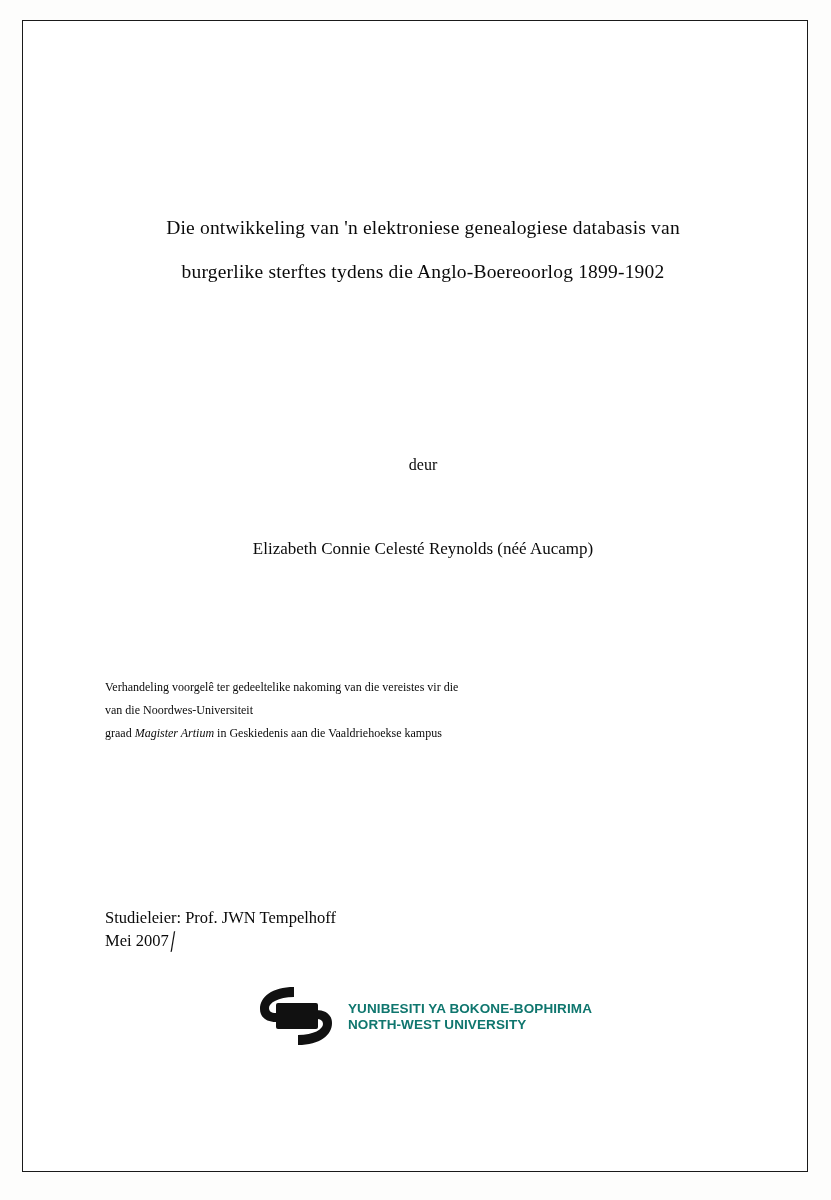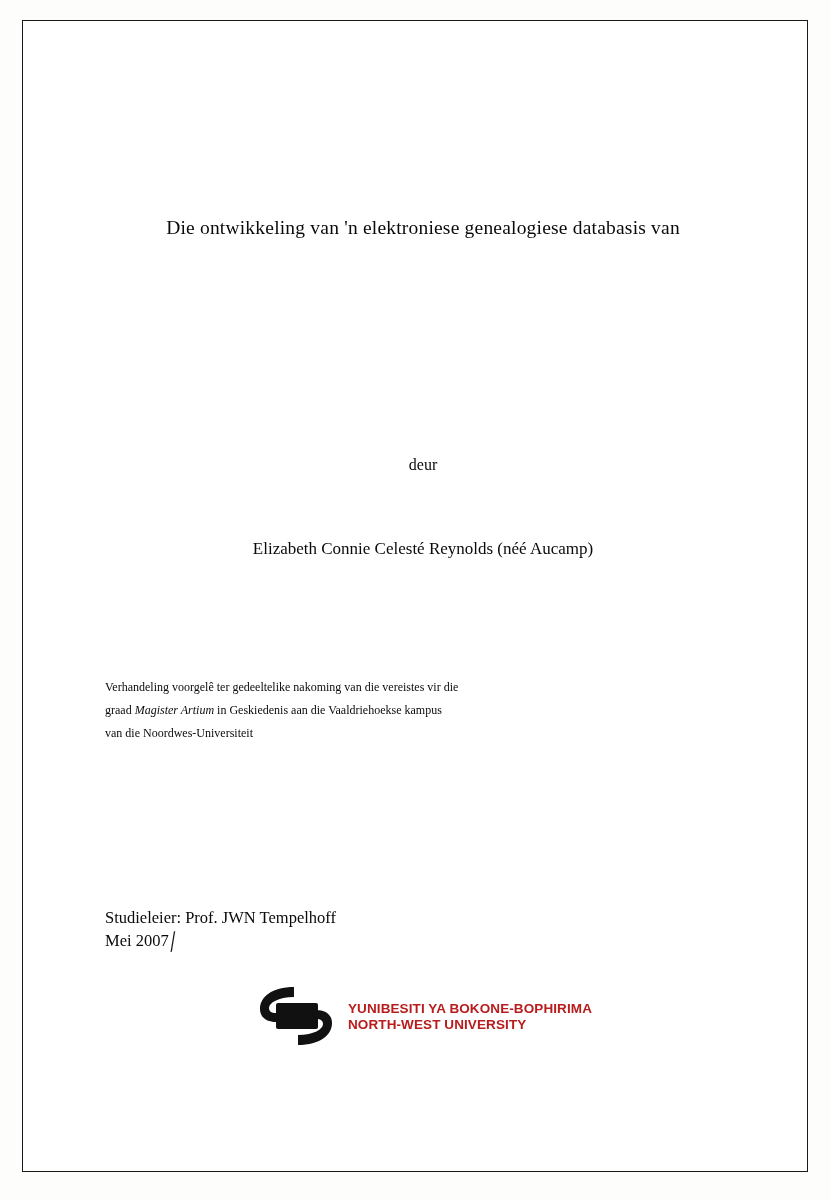--- a/index.html
+++ b/index.html
@@ -119,44 +119,45 @@
     position: relative;
     margin-right: 8px;
     flex: none;
   }
   .logo-text {
     font-family: "Liberation Sans", sans-serif;
     font-size: 13.5px;
     line-height: 16.5px;
     font-weight: 700;
     letter-spacing: 0.1px;
-    color: #b91c1c;
+    color: #0f766e;
     padding-top: 2px;
   }
   .logo-text span { display: block; white-space: nowrap; }
 </style>
 </head>
 <body>
 
 <div class="page">
   <div class="scan-frame">
     <div class="content">
 
       <div class="title-block">
         <span class="title-line">Die ontwikkeling van 'n elektroniese genealogiese databasis van</span>
+        <span class="title-line">burgerlike sterftes tydens die Anglo-Boereoorlog 1899-1902</span>
       </div>
 
       <div class="deur">deur</div>
 
       <div class="author">Elizabeth Connie Celesté Reynolds (néé Aucamp)</div>
 
       <div class="statement">
         <div class="just">Verhandeling voorgelê ter gedeeltelike nakoming van die vereistes vir die</div>
+        <div>van die Noordwes-Universiteit</div>
         <div><span>graad </span><em>Magister Artium</em><span> in Geskiedenis aan die Vaaldriehoekse kampus</span></div>
-        <div>van die Noordwes-Universiteit</div>
       </div>
 
       <div class="supervisor">
         <div>Studieleier: Prof. JWN Tempelhoff</div>
         <div class="date">
           <span>Mei 2007</span>
           <span class="scrawl">╱</span>
         </div>
       </div>
 

